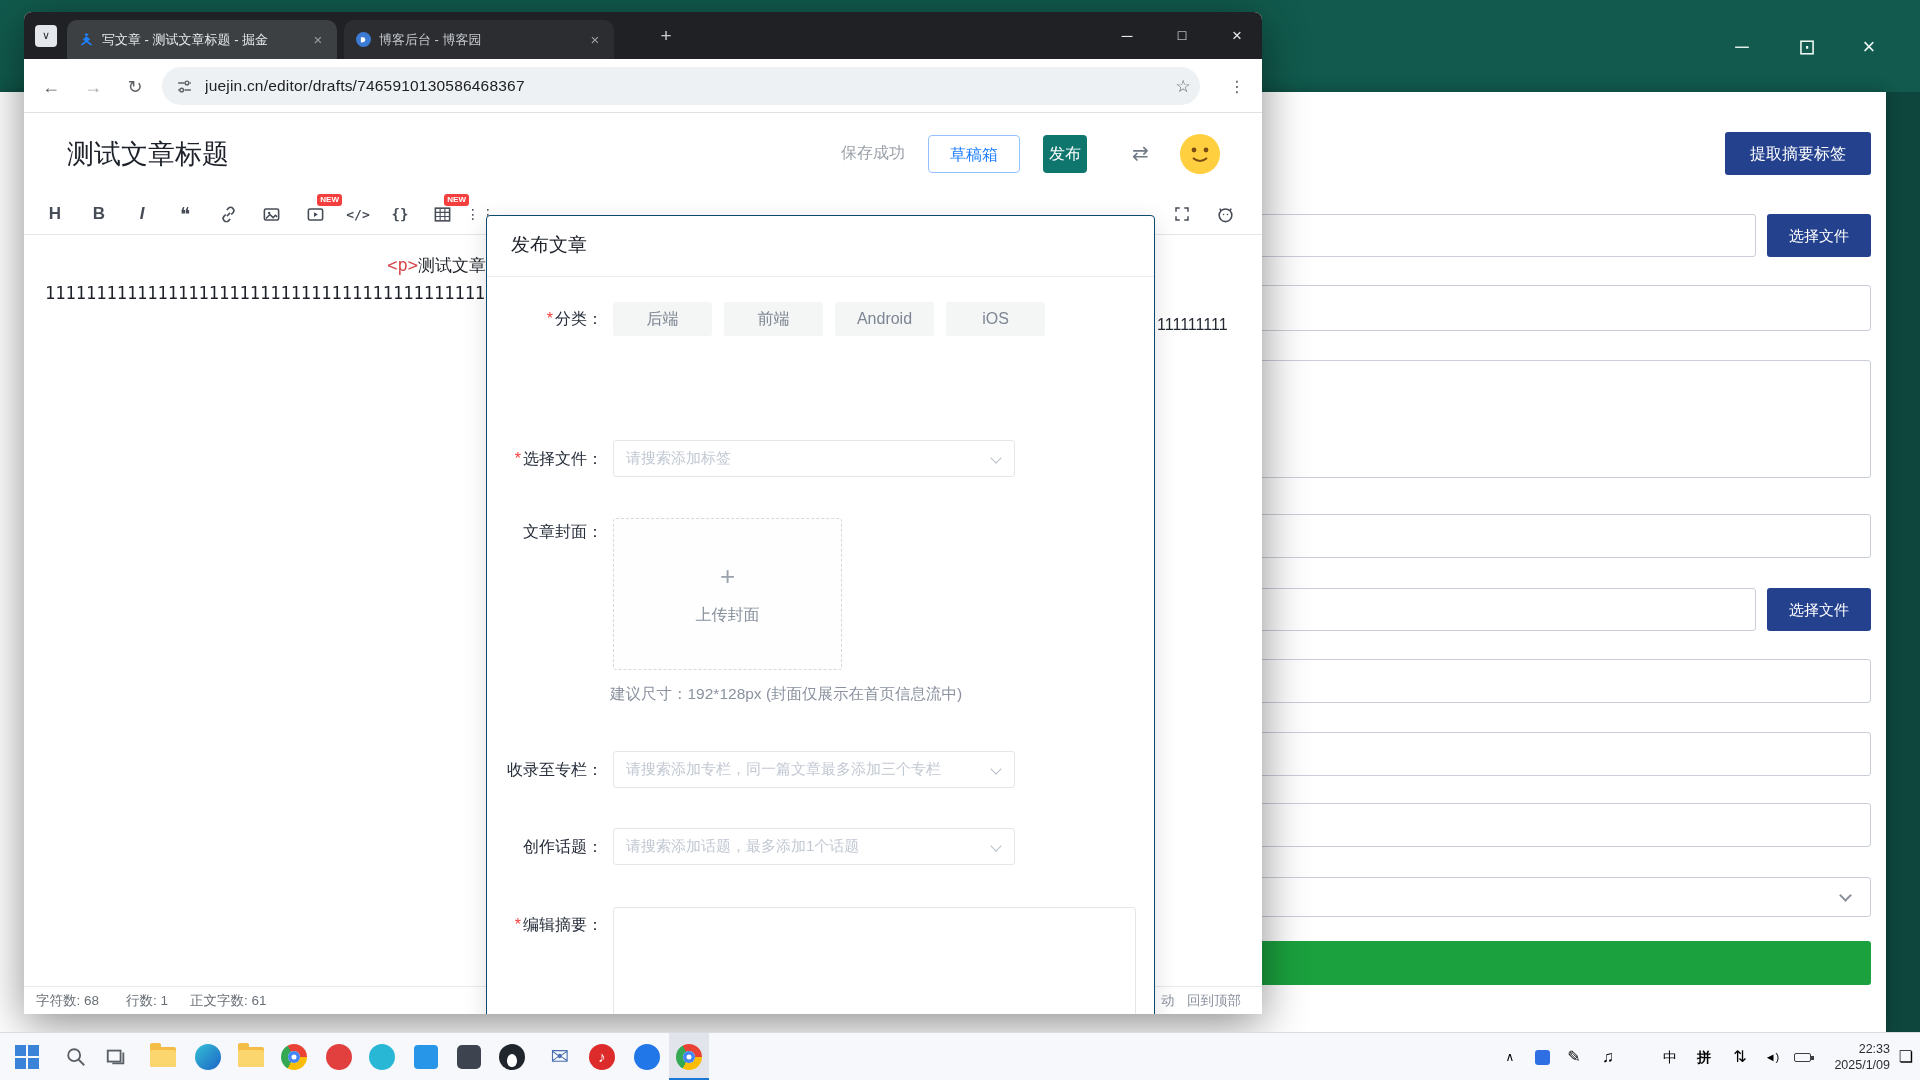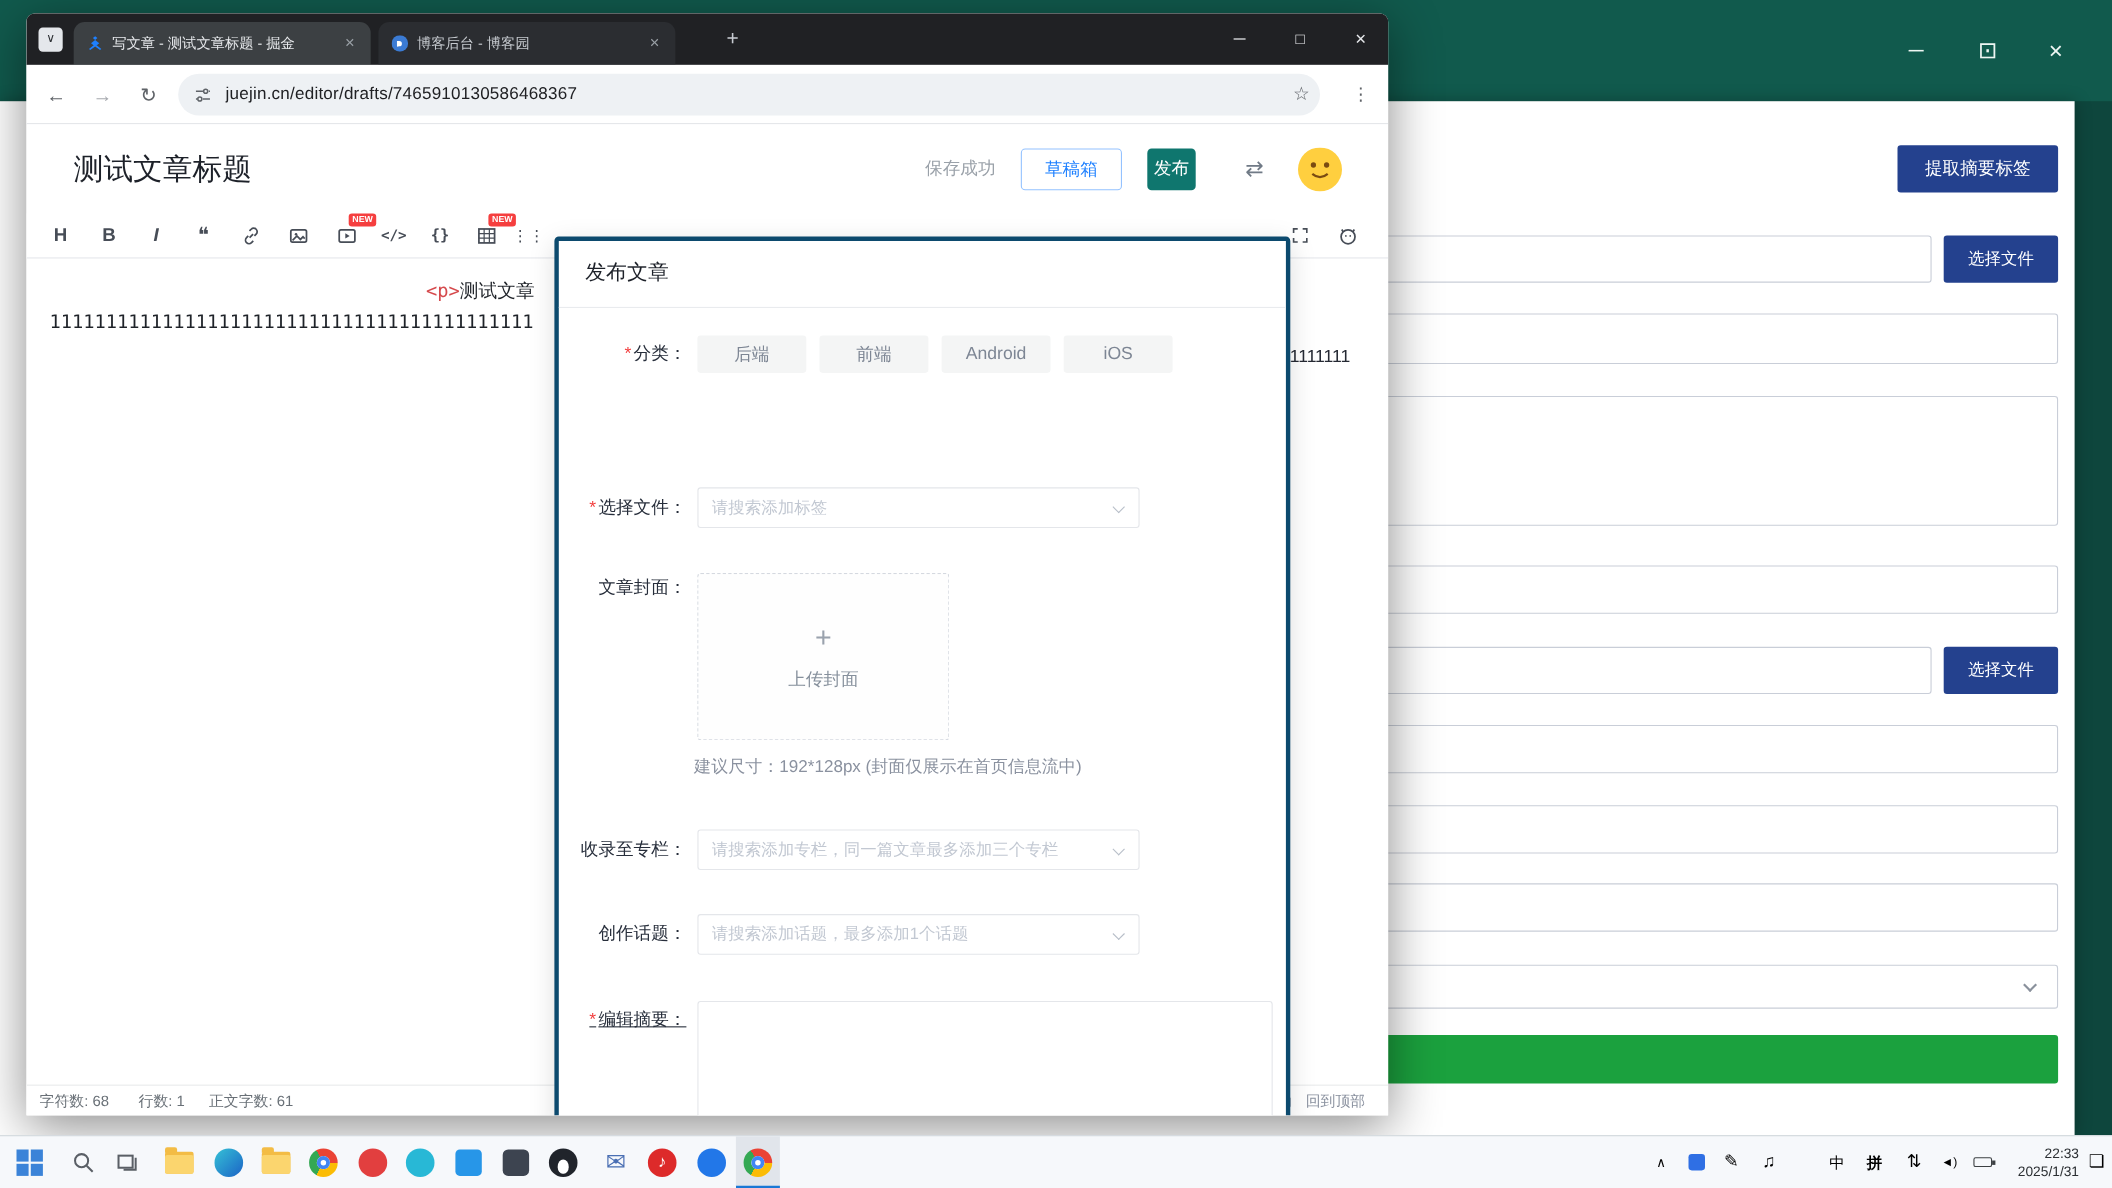--- a/index.html
+++ b/index.html
@@ -41,21 +41,21 @@
   .tletter{font-size:17px;font-weight:600;}
   .tmono{font-family:"DejaVu Sans Mono",monospace;font-size:13px;font-weight:700;}
   .nbadge{position:absolute;top:-6px;right:-13px;background:#f53f3f;color:#fff;font-size:8px;line-height:10px;padding:1px 3px;border-radius:3px;font-weight:700;}
 
   .editor-left{position:absolute;left:0;top:122px;width:462px;height:751px;overflow:hidden;padding:16px 0 0 21px;font-family:"DejaVu Sans Mono",monospace;font-size:17px;line-height:28px;color:#1f2329;cursor:text;text-align:right;}
   .tagred{color:#d5494c;}
   .statusbar{position:absolute;left:0;top:873px;width:100%;height:28px;border-top:1px solid #e8eaeb;background:#fff;font-size:13.5px;color:#697077;}
   .sb{position:absolute;top:0;line-height:27px;}
 
   
-  .dialog{position:absolute;left:480px;top:102px;width:669px;height:812px;background:#fff;border:4px solid #0c4a6e;border-radius:4px;box-shadow:0 6px 24px rgba(0,0,0,.13);z-index:10;}
+  .dialog{position:absolute;left:462px;top:102px;width:669px;height:812px;background:#fff;border:1px solid #0c4a6e;border-radius:4px;box-shadow:0 6px 24px rgba(0,0,0,.13);z-index:10;}
   .dlabel{position:absolute;width:116px;text-align:right;font-size:16px;color:#272e3b;}
   .req{color:#f23c3c;font-style:normal;margin-right:2px;}
   .chips{position:absolute;left:126px;display:flex;gap:12px;}
   .chip{width:99px;height:34px;background:#f4f5f5;border-radius:3px;color:#7d8694;font-size:16px;display:flex;align-items:center;justify-content:center;cursor:pointer;}
   .dselect{position:absolute;left:126px;width:402px;height:37px;border:1px solid #e4e6ea;border-radius:3px;background:#fff;display:flex;align-items:center;padding:0 30px 0 12px;cursor:pointer;}
   .ph{color:#c2c8d2;font-size:15px;white-space:nowrap;overflow:hidden;}
   .scaret{position:absolute;right:14px;top:13px;width:8px;height:8px;border-right:1.6px solid #b8bfc9;border-bottom:1.6px solid #b8bfc9;transform:rotate(45deg);}
   .upload{position:absolute;left:126px;top:302px;width:229px;height:152px;border:1px dashed #d5d9e0;border-radius:3px;background:#fefefe;cursor:pointer;}
 
   
@@ -257,21 +257,21 @@
           <span class="ph">请搜索添加专栏，同一篇文章最多添加三个专栏</span>
           <span class="scaret"></span>
         </div>
 
         <div class="dlabel" style="left:0;top:612px;line-height:37px;"><span>创作话题：</span></div>
         <div class="dselect" style="top:612px;text-align:right;">
           <span class="ph">请搜索添加话题，最多添加1个话题</span>
           <span class="scaret"></span>
         </div>
 
-        <div class="dlabel" style="left:0;top:698px;line-height:22px;text-decoration:underline;"><i class="req">*</i><span>编辑摘要：</span></div>
+        <div class="dlabel" style="left:0;top:698px;line-height:22px;"><i class="req">*</i><span>编辑摘要：</span></div>
         <textarea class="abs" style="left: 126px; top: 691px; width: 523px; height: 121px; border: 1px solid rgb(228, 230, 234); border-radius: 3px; resize: none; outline: none;"></textarea>
       </div>
 
     </div>
   </div>
 
   <div class="taskbar">
     <div class="ttile" style="left:7px;">
       <div style="display:grid;grid-template-columns:11px 11px;grid-template-rows:11px 11px;gap:2px;">
         <div style="background:#3b83d8;"></div>
@@ -338,18 +338,18 @@
     <div class="tray-ic" style="left:1530px;width:24px;"><span style="display:inline-block;width:15px;height:15px;background:#2f6fe4;border-radius:3px;vertical-align:middle;"></span></div>
     <div class="tray-ic" style="left:1562px;width:24px;">✎</div>
     <div class="tray-ic" style="left:1596px;width:24px;">♫</div>
     <div class="tray-ic" style="left:1658px;width:24px;font-size:14px;">中</div>
     <div class="tray-ic" style="left:1692px;width:24px;font-size:14px;font-weight:700;">拼</div>
     <div class="tray-ic" style="left:1728px;width:24px;">⇅</div>
     <div class="tray-ic" style="left:1758px;width:28px;font-size:11px;">◄)</div>
     <div class="tray-ic" style="left:1790px;width:24px;"><span style="display:inline-block;width:17px;height:9px;border:1.5px solid #3c4043;border-radius:2px;vertical-align:middle;position:relative;"><span style="position:absolute;right:-4px;top:1.5px;width:2.5px;height:4px;background:#3c4043;"></span></span></div>
     <div class="clock">
       <div>22:33</div>
-      <div>2025/1/31</div>
+      <div>2025/1/09</div>
     </div>
     <div class="tray-ic" style="left:1894px;width:24px;">❏</div>
   </div>
 
 </div>
 
 </body></html>

